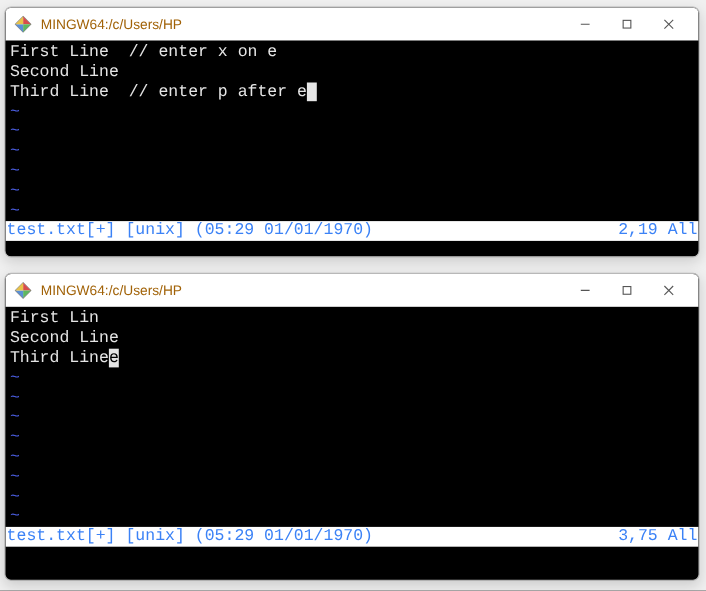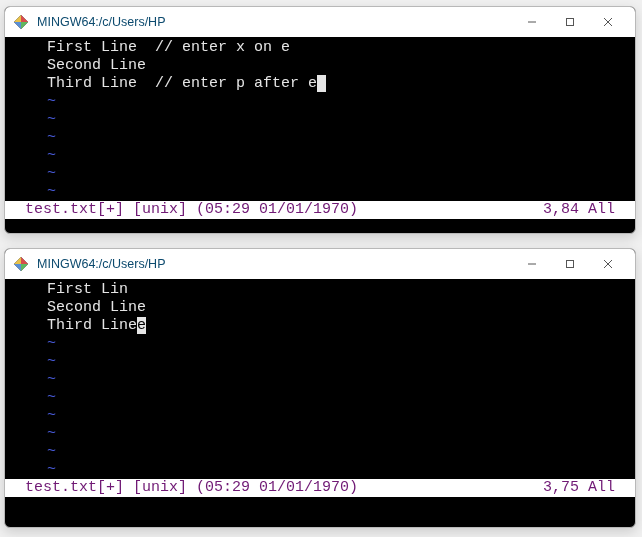--- a/index.html
+++ b/index.html
@@ -20,21 +20,21 @@
   box-shadow: 0 4px 12px rgba(0,0,0,0.15);
   overflow: hidden;
 }
 .titlebar {
   height: 30px;
   background: #ffffff;
   display: flex;
   align-items: center;
   padding: 0 8px;
   font-size: 12.5px;
-  color: #0c4a6e;
+  color: #a16207;
 }
 .title-icon {
   width: 16px;
   height: 16px;
   margin-right: 8px;
   display: flex;
   align-items: center;
   justify-content: center;
 }
 .title-text {
@@ -55,32 +55,31 @@
   color: #555;
 }
 .terminal {
   background: #000;
   font-family: "Consolas", "Courier New", monospace;
   font-size: 15px;
   line-height: 18px;
   color: #e5e5e5;
   padding: 2px 4px 0 4px;
   white-space: pre;
-  margin-left: 38px;
 }
 .term-line { height: 18px; }
 .term-tilde { color: #4a5de0; }
 .statusbar {
   background: #ffffff;
-  color: #701a75;
+  color: #3b82f6;
   font-family: "Consolas", "Courier New", monospace;
   font-size: 15px;
   line-height: 18px;
   display: flex;
-  padding: 0 20px;
+  padding: 0 1px;
 }
 .status-left { flex: 1; }
 .status-right { text-align: right; }
 .cursor-block {
   background: #e5e5e5;
   color: #000;
 }
 </style>
 </head>
 <body>
@@ -112,21 +111,21 @@
         <svg width="10" height="10" viewBox="0 0 10 10">
             <line x1="1" y1="1" x2="9" y2="9" stroke="#555" stroke-width="1"></line>
             <line x1="9" y1="1" x2="1" y2="9" stroke="#555" stroke-width="1"></line>
           </svg>
       </div>
     </div>
   </div>
   <div class="terminal" id="term1"><div class="term-line">First Line  // enter x on e</div><div class="term-line">Second Line</div><div class="term-line">Third Line  // enter p after e<span class="cursor-block"> </span></div><div class="term-line term-tilde">~</div><div class="term-line term-tilde">~</div><div class="term-line term-tilde">~</div><div class="term-line term-tilde">~</div><div class="term-line term-tilde">~</div><div class="term-line term-tilde">~</div></div>
   <div class="statusbar">
     <div class="status-left"><span>test.txt[+]</span> <span>[unix]</span> <span>(05:29 01/01/1970)</span></div>
-    <div class="status-right"><span>3,84</span> <span>All</span></div>
+    <div class="status-right"><span>2,19</span> <span>All</span></div>
   </div>
 </div>
 
 <div class="window" style="left:4px; top:248px; width:630px; height:278px;">
   <div class="titlebar">
     <div class="title-icon">
       <svg width="16" height="16" viewBox="0 0 16 16">
         <polygon points="8,1 15,8 8,15 1,8" fill="none" stroke="#888" stroke-width="1"></polygon>
         <polygon points="8,1 15,8 8,8" fill="#d94c4c"></polygon>
         <polygon points="15,8 8,15 8,8" fill="#5fb85f"></polygon>

